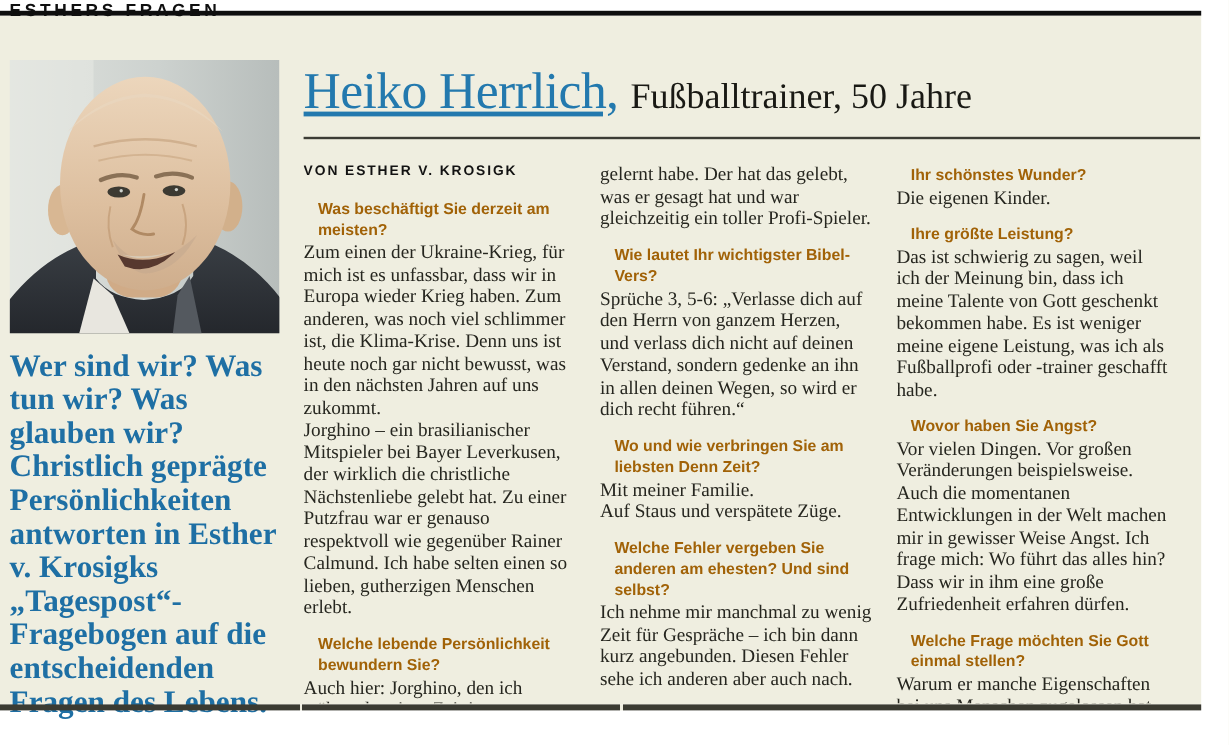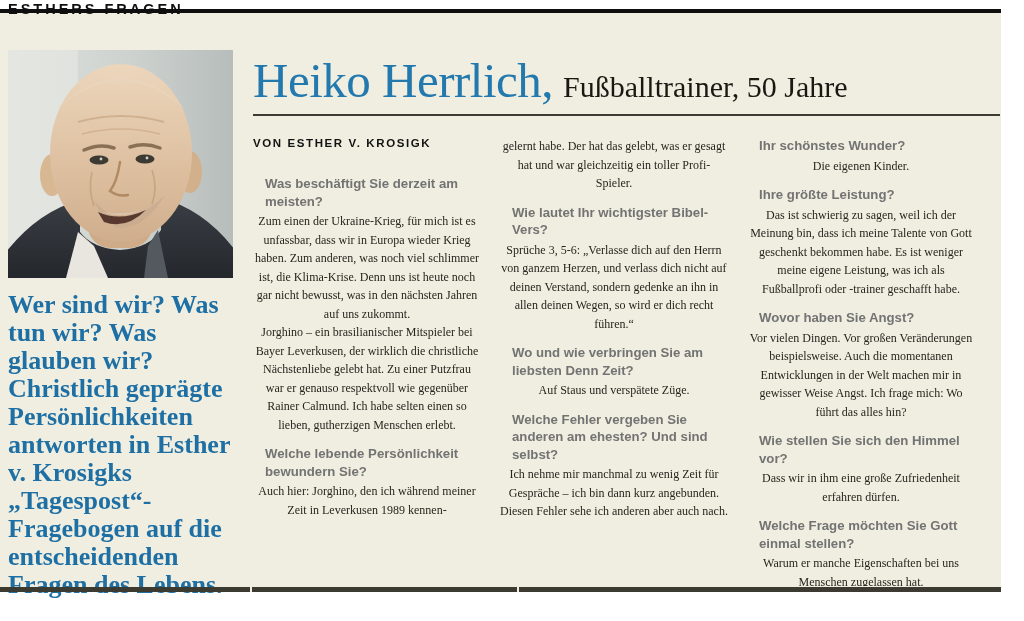--- a/index.html
+++ b/index.html
@@ -25,32 +25,32 @@
   .kicker{position:absolute;left:8px;top:1px;
     font-family:"Liberation Sans",sans-serif;font-weight:bold;font-size:14.5px;
     letter-spacing:3px;color:#0f0f0f;white-space:nowrap;}
   .photo-frame{position:absolute;left:8px;top:50px;width:225px;height:228px;overflow:hidden;}
   .photo-frame svg{display:block;width:100%;height:100%;}
   .intro{position:absolute;left:8px;top:291px;width:228px;
     font-family:"Liberation Serif",serif;font-weight:bold;
     font-size:26px;line-height:28px;color:var(--intro-blue);}
   .titleblock{position:absolute;left:253px;top:52px;width:747px;white-space:nowrap;}
   .title-name{font-family:"Liberation Serif",serif;color:var(--accent-blue);
-    font-size:49px;letter-spacing:-0.5px;}
+    font-size:43px;letter-spacing:-0.5px;text-decoration:underline;}
   .title-suffix{font-family:"Liberation Serif",serif;color:#191914;font-size:30px;margin-left:10px;}
   .title-rule{position:absolute;left:253px;top:114px;width:747px;height:2px;background:#3c3c35;}
   .columns{position:absolute;left:253px;top:134px;width:722px;height:452px;
     display:flex;gap:19px;}
   .col{flex:1 1 0;overflow:hidden;}
   .byline{font-family:"Liberation Sans",sans-serif;font-weight:bold;font-size:11.5px;
-    letter-spacing:1.6px;color:#121212;margin:3px 0 26px 0;white-space:nowrap;}
+    letter-spacing:1.6px;color:#121212;margin:3px 0 16px 0;white-space:nowrap;}
   .question{font-family:"Liberation Sans",sans-serif;font-weight:bold;
-    font-size:13.2px;line-height:17.5px;color:#737373;margin:11px 0 2px 0;padding-left:12px;}
-  .answer{font-family:"Liberation Serif",serif;font-size:12px;line-height:18.5px;
-    color:var(--text);margin:0;text-align:center;}
+    font-size:13.2px;line-height:17.5px;color:#a16207;margin:11px 0 2px 0;padding-left:12px;}
+  .answer{font-family:"Liberation Serif",serif;font-size:16px;line-height:18.5px;
+    color:var(--text);margin:0;}
   .col > .question:first-child, .col > .answer:first-child{margin-top:3px;}
 </style>
 </head>
 <body>
 
 <div class="sheet"></div>
 <div class="top-bar"></div>
 
 <div class="kicker">ESTHERS FRAGEN</div>
 
@@ -113,31 +113,31 @@
       <p class="answer">Zum einen der Ukraine-Krieg, für mich ist es unfassbar, dass wir in Europa wieder Krieg haben. Zum anderen, was noch viel schlimmer ist, die Klima-Krise. Denn uns ist heute noch gar nicht bewusst, was in den nächsten Jahren auf uns zukommt.</p>
       <p class="answer">Jorghino – ein brasilianischer Mitspieler bei Bayer Leverkusen, der wirklich die christliche Nächstenliebe gelebt hat. Zu einer Putzfrau war er genauso respektvoll wie gegenüber Rainer Calmund. Ich habe selten einen so lieben, gutherzigen Menschen erlebt.</p>
       <p class="question">Welche lebende Persönlichkeit bewundern Sie?</p>
       <p class="answer">Auch hier: Jorghino, den ich während meiner Zeit in Leverkusen 1989 kennen-</p>
     </div>
     <div class="col">
       <p class="answer">gelernt habe. Der hat das gelebt, was er gesagt hat und war gleichzeitig ein toller Profi-Spieler.</p>
       <p class="question">Wie lautet Ihr wichtigster Bibel-Vers?</p>
       <p class="answer">Sprüche 3, 5-6: „Verlasse dich auf den Herrn von ganzem Herzen, und verlass dich nicht auf deinen Verstand, sondern gedenke an ihn in allen deinen Wegen, so wird er dich recht führen.“</p>
       <p class="question">Wo und wie verbringen Sie am liebsten Denn Zeit?</p>
+      <p class="answer">Mit meiner Familie.</p>
       <p class="answer">Auf Staus und verspätete Züge.</p>
       <p class="question">Welche Fehler vergeben Sie anderen am ehesten? Und sind selbst?</p>
       <p class="answer">Ich nehme mir manchmal zu wenig Zeit für Gespräche – ich bin dann kurz angebunden. Diesen Fehler sehe ich anderen aber auch nach.</p>
     </div>
     <div class="col">
       <p class="question">Ihr schönstes Wunder?</p>
       <p class="answer">Die eigenen Kinder.</p>
       <p class="question">Ihre größte Leistung?</p>
       <p class="answer">Das ist schwierig zu sagen, weil ich der Meinung bin, dass ich meine Talente von Gott geschenkt bekommen habe. Es ist weniger meine eigene Leistung, was ich als Fußballprofi oder -trainer geschafft habe.</p>
       <p class="question">Wovor haben Sie Angst?</p>
       <p class="answer">Vor vielen Dingen. Vor großen Veränderungen beispielsweise. Auch die momentanen Entwicklungen in der Welt machen mir in gewisser Weise Angst. Ich frage mich: Wo führt das alles hin?</p>
-      <p class="question">Wie stellen Sie sich den Himmel vor?</p>
       <p class="answer">Dass wir in ihm eine große Zufriedenheit erfahren dürfen.</p>
       <p class="question">Welche Frage möchten Sie Gott einmal stellen?</p>
       <p class="answer">Warum er manche Eigenschaften bei uns Menschen zugelassen hat.</p>
     </div>
   </div>
 
 <div class="bottom-bar"></div>
 
 </body></html>

